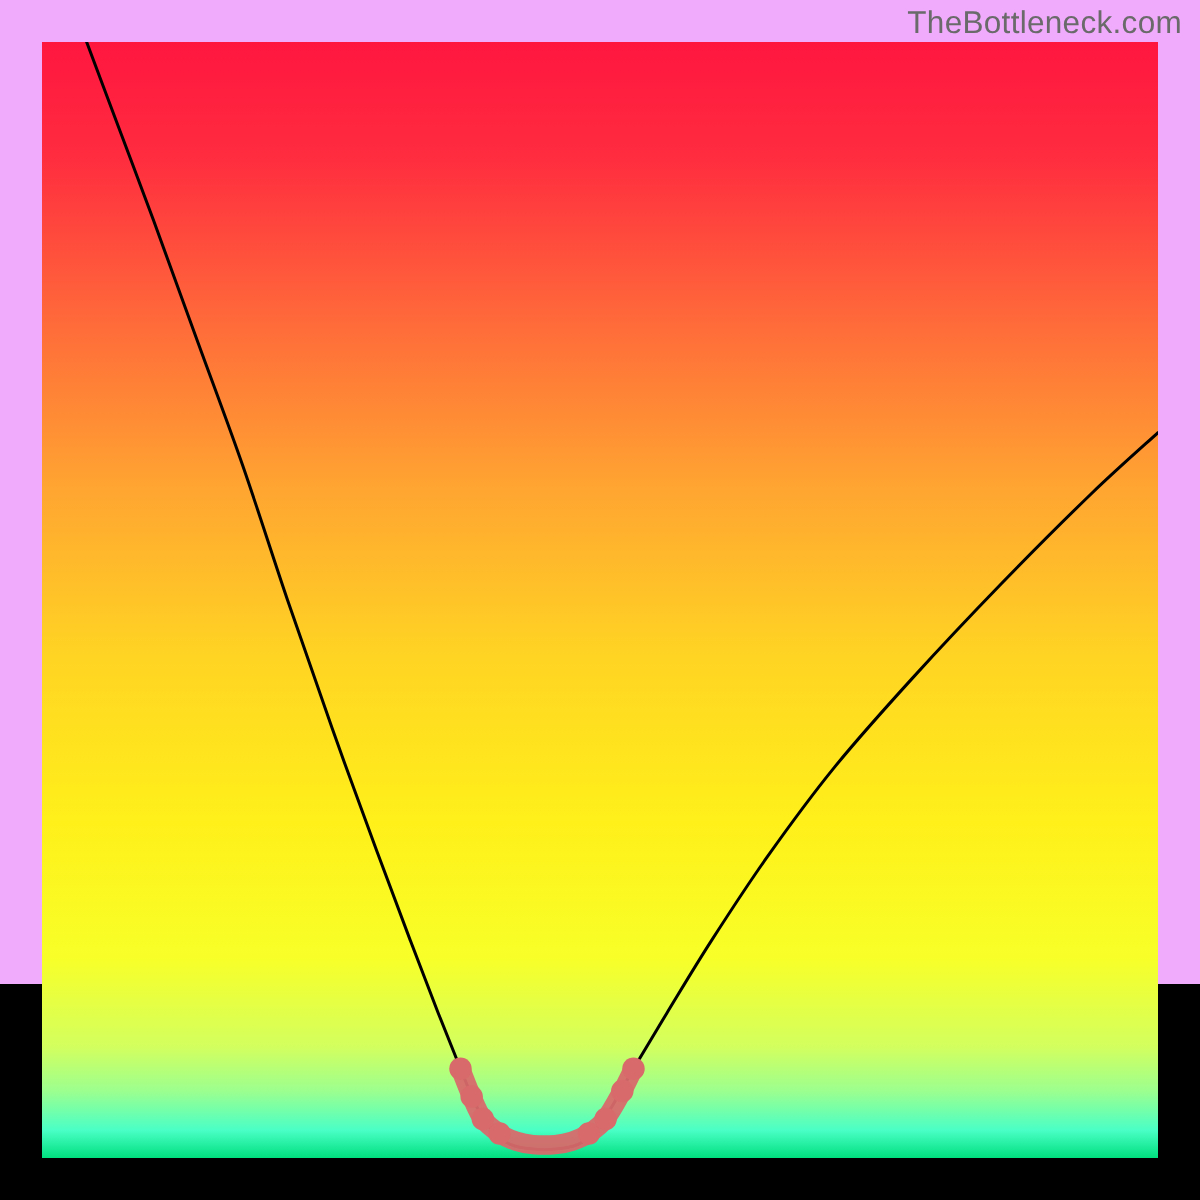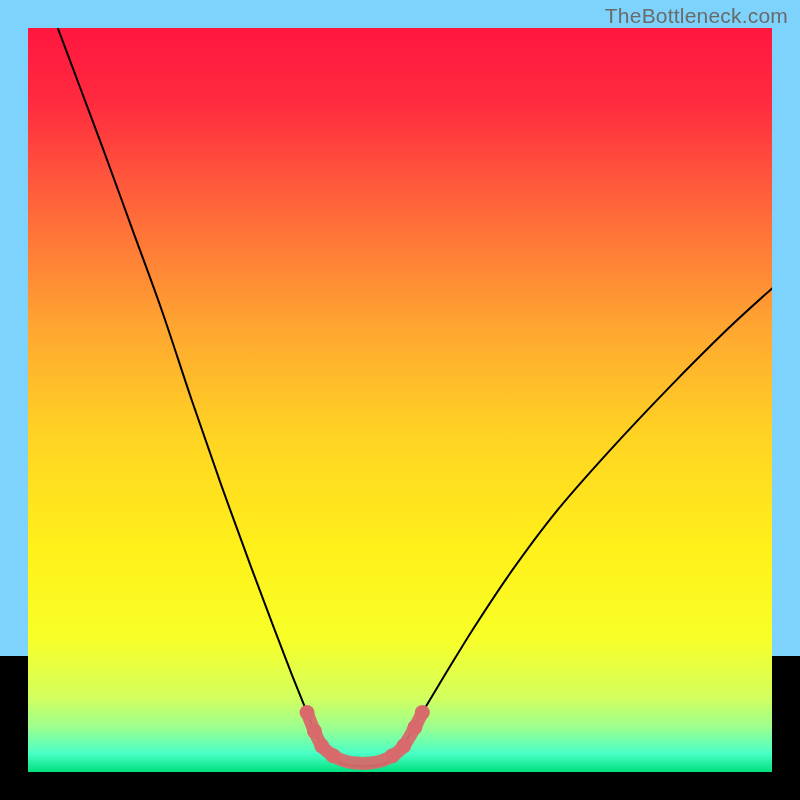--- a/index.html
+++ b/index.html
@@ -9,21 +9,21 @@
     height: 800px;
     overflow: hidden;
     background: #000;
     font-family: Arial, Helvetica, sans-serif;
   }
   .frame {
     position: absolute;
     top: 0; left: 0;
     width: 800px;
     height: 656px;
-    background: #7dd3fc;
+    background: #f0abfc;
   }
   .plot {
     position: absolute;
     top: 28px;
     left: 28px;
     width: 744px;
     height: 744px;
     overflow: hidden;
   }
   .watermark {

